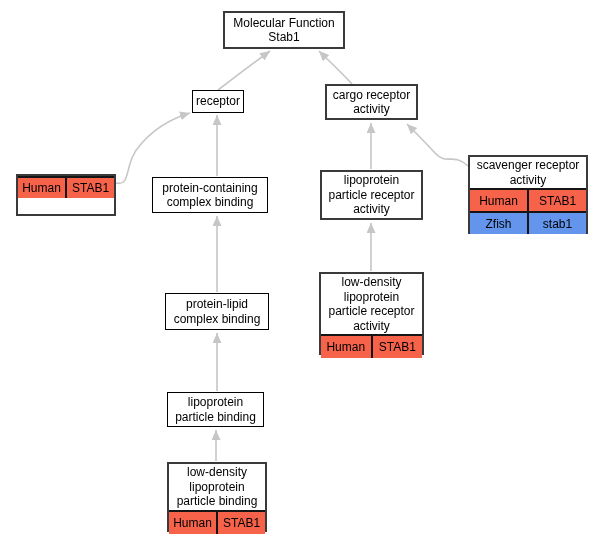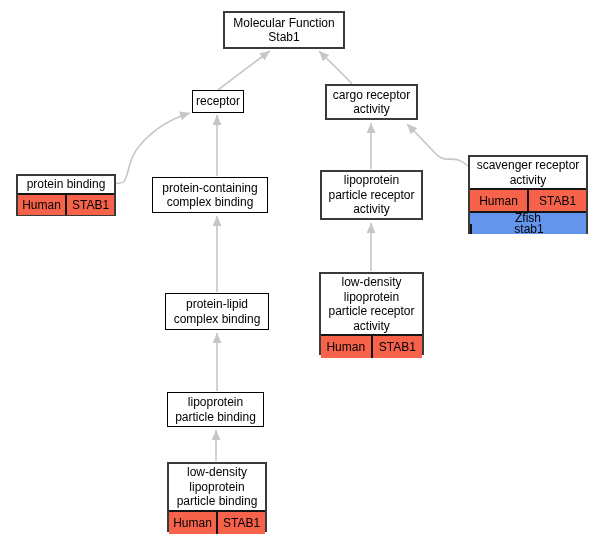--- a/index.html
+++ b/index.html
@@ -50,21 +50,20 @@
   <div class="node" style="left:192px;top:90px;width:52px;height:23px;">
     <div class="node-title">receptor</div>
   </div>
 
   <div class="node thick" style="left:325px;top:84px;width:93px;height:36px;">
     <div class="node-title">cargo receptor
 activity</div>
   </div>
 
   <div class="node thick" style="left:16px;top:174px;width:100px;height:42px;">
-    <div class="node-title">protein binding</div>
     <div class="ann-row" style="background-color: rgb(246, 98, 74);">
       <div class="ann-cell">Human</div>
       <div class="ann-cell gene">STAB1</div>
     </div>
   </div>
 
   <div class="node" style="left:152px;top:177px;width:116px;height:36px;">
     <div class="node-title">protein-containing
 complex binding</div>
   </div>
@@ -75,21 +74,21 @@
 activity</div>
   </div>
 
   <div class="node thick" style="left:468px;top:155px;width:120px;height:79px;">
     <div class="node-title">scavenger receptor
 activity</div>
     <div class="ann-row h21" style="background-color: rgb(246, 98, 74);">
       <div class="ann-cell">Human</div>
       <div class="ann-cell gene">STAB1</div>
     </div>
-    <div class="ann-row h21" style="background-color: rgb(100, 149, 237); flex-direction: column;">
+    <div class="ann-row h21" style="background-color: rgb(100, 149, 237);">
       <div class="ann-cell">Zfish</div>
       <div class="ann-cell gene">stab1</div>
     </div>
   </div>
 
   <div class="node" style="left:165px;top:293px;width:104px;height:37px;">
     <div class="node-title">protein-lipid
 complex binding</div>
   </div>
 

